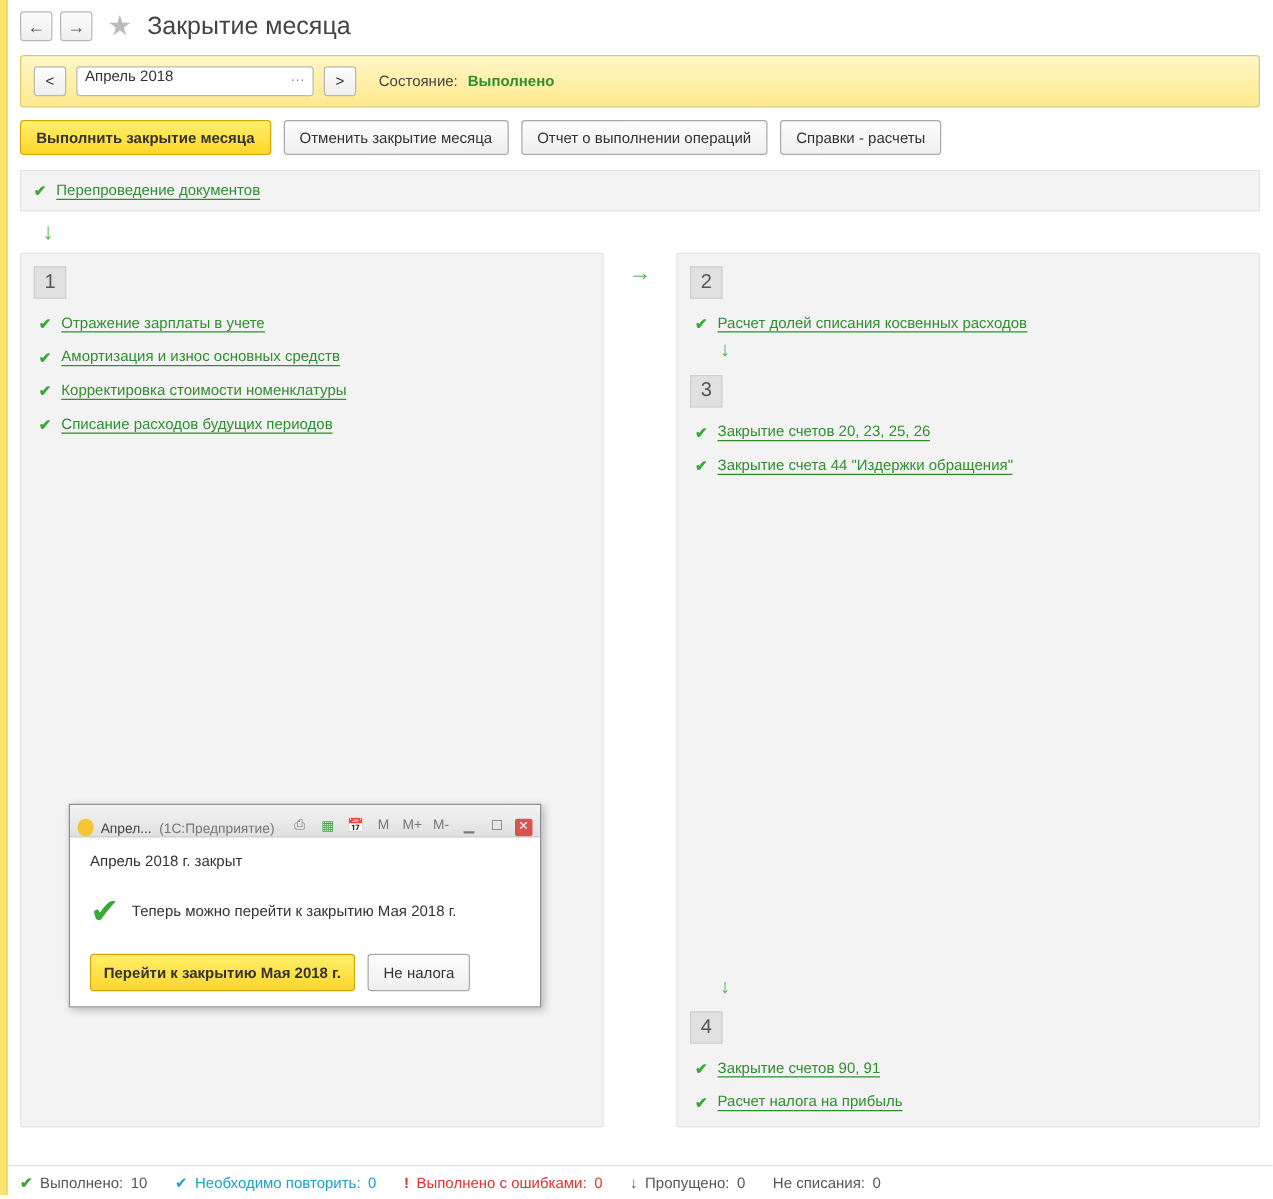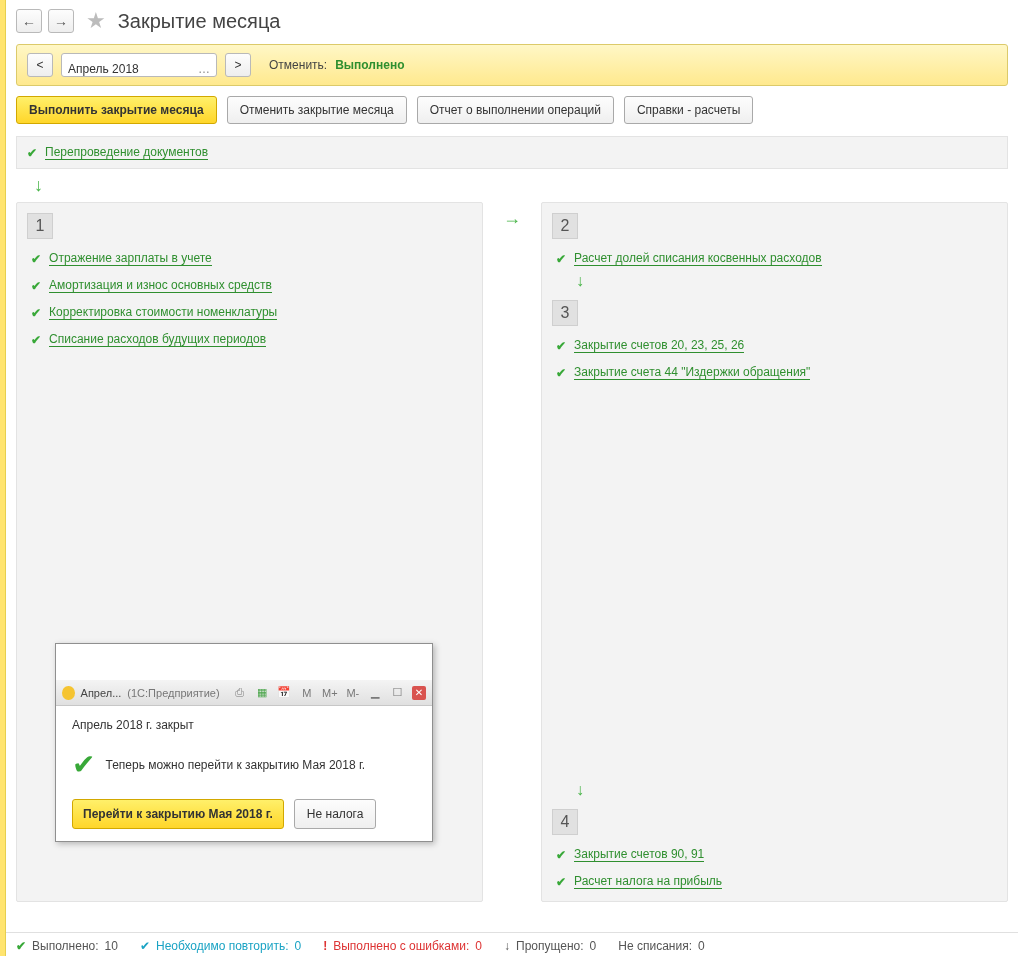--- a/index.html
+++ b/index.html
@@ -50,22 +50,22 @@
     width: 26px; height: 24px;
     border: 1px solid #b9b9b9; border-radius: 3px;
     background: linear-gradient(#fdfdfd,#eee);
     display:inline-flex; align-items:center; justify-content:center;
   }
   .period-input {
     height: 24px;
     border: 1px solid #b9b9b9; border-radius: 3px;
     background: #fff;
     padding: 0 6px;
-    width: 156px;
-    display:flex; align-items:flex-end; justify-content:space-between;
+    width: 190px;
+    display:flex; align-items:flex-start; justify-content:space-between;
   }
   .status-label { color: #444; margin-left: 10px; }
   .status-value { color: #2f8f2f; font-weight: bold; }
 
   
   .actions-row { display:flex; gap: 10px; margin-bottom: 12px; }
   .btn {
     height: 28px; padding: 12px 12px;
     border: 1px solid #a9a9a9; border-radius: 3px;
     background: linear-gradient(#fdfdfd,#efefef);
@@ -110,22 +110,22 @@
     position:absolute; left:38px; top:440px;
     width: 378px;
     background:#fff;
     border:1px solid #8f8f8f;
     box-shadow: 2px 2px 6px rgba(0,0,0,.25);
   }
   .modal-title {
     height: 26px;
     background: linear-gradient(#f4f4f4,#e0e0e0);
     border-bottom:1px solid #c7c7c7;
-    display:flex; align-items:center; padding: 0 6px;
-    gap:6px; font-size:11px; color:#444;margin-top:36px;
+    display:flex; align-items:flex-end; padding: 0 6px;
+    gap:6px; font-size:11px; color:#444;
   }
   .modal-title .spacer { flex:1; }
   .tb-icon { width:18px; height:18px; display:inline-flex; align-items:center; justify-content:center; border:1px solid transparent; border-radius:2px; color:#777; font-size:11px;}
   .modal-body { padding: 12px 16px; }
   .modal-heading { font-size:12px; color:#333; margin-bottom:16px; }
   .modal-msg { display:flex; gap:10px; align-items:center; margin-bottom:18px; }
   .big-check { color:#38a838; font-size:28px; }
   .modal-actions { display:flex; gap:10px; }
   .modal .btn { height:30px; }
   .modal .btn-primary { padding: 12px 10px; font-size:12px; font-weight:bold;}
@@ -163,21 +163,21 @@
     <span class="page-title">Закрытие месяца</span>
   </div>
 
   <div class="status-bar">
     <div class="mini-btn">&lt;</div>
     <div class="period-input">
       <span>Апрель 2018</span>
       <span style="color:#888;">…</span>
     </div>
     <div class="mini-btn">&gt;</div>
-    <span class="status-label">Отменить:</span>
+    <span class="status-label">Состояние:</span>
     <span class="status-value">Выполнено</span>
   </div>
 
   <div class="actions-row">
     <div class="btn btn-primary">Выполнить закрытие месяца</div>
     <div class="btn">Отменить закрытие месяца</div>
     <div class="btn">Отчет о выполнении операций</div>
     <div class="btn">Справки - расчеты</div>
   </div>
 

